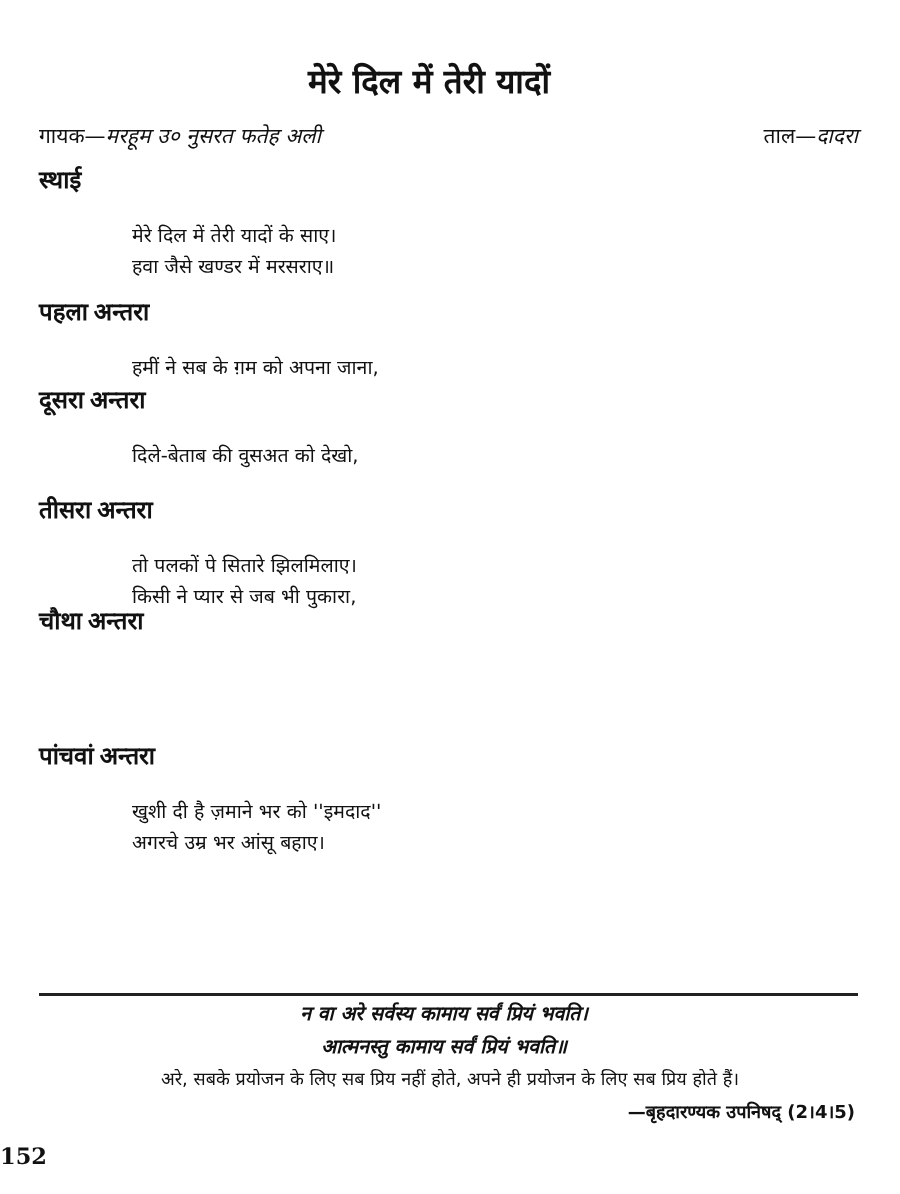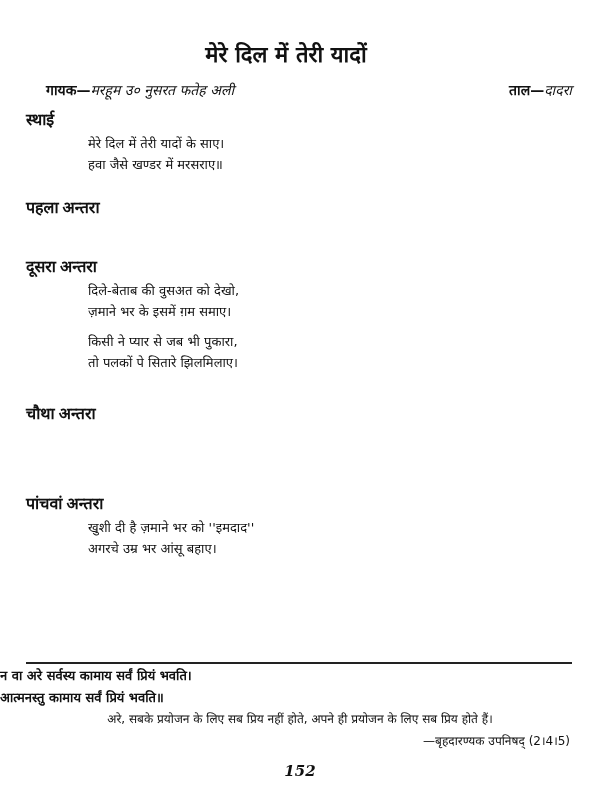--- a/index.html
+++ b/index.html
@@ -1,29 +1,29 @@
 <!DOCTYPE html>
 <html><head>
   <meta charset="utf-8">
   <style>
     html, body { margin: 0; padding: 0; background: #ffffff; }
     body { width: 600px; height: 796px; position: relative; overflow: hidden; color: #111; font-family: "DejaVu Sans", "Liberation Sans", sans-serif; }
     .title { position: absolute; top: 38px; left: 0; width: 572px; text-align: center; font-size: 22px; font-weight: bold; }
     .meta { position: absolute; top: 80px; left: 26px; right: 28px; display: flex; justify-content: space-between; font-size: 14px; }
-    .meta .lbl { font-weight: bold; margin-left: 20px; }
+    .meta .lbl { font-weight: normal; }
     .meta .val { font-style: italic; }
     .section { position: absolute; left: 26px; }
     .section .head { font-size: 16px; font-weight: bold; font-family: Liberation Serif, serif; }
     .section .line { font-size: 13px; margin-left: 62px; line-height: 21px; }
-    .section .lines { margin-top: 3px; }
+    .section .lines { margin-top: 17px; }
     .rule { position: absolute; top: 662px; left: 26px; width: 546px; border-top: 2px solid #222; }
-    .quote { position: absolute; left: 0; width: 592px; text-align: left; font-size: 13px; font-weight: bold; }
+    .quote { position: absolute; left: 0; width: 592px; text-align: center; font-size: 13px; font-weight: bold; font-style: italic; }
     .trans { position: absolute; top: 710px; left: 0; width: 600px; text-align: center; font-size: 12px; }
-    .cite { position: absolute; top: 732px; right: 30px; font-size: 12px; font-weight: normal; }
-    .pgno { position: absolute; top: 762px; left: 0; width: 600px; text-align: center; font-size: 15px; font-weight: bold; font-family: "DejaVu Serif", "Liberation Serif", serif; font-style: italic; }
+    .cite { position: absolute; top: 732px; right: 30px; font-size: 12px; font-weight: bold; }
+    .pgno { position: absolute; top: 762px; left: 0; width: 600px; text-align: left; font-size: 15px; font-weight: bold; font-family: "DejaVu Serif", "Liberation Serif", serif; }
   </style>
 </head>
 <body>
 
 <div class="title">मेरे दिल में तेरी यादों</div>
 
 <div class="meta">
   <div>
     <span class="lbl">गायक—</span><span class="val">मरहूम उ० नुसरत फतेह अली</span>
   </div>
@@ -36,35 +36,36 @@
   <div class="head">स्थाई</div>
   <div class="lines">
     <div class="line">मेरे दिल में तेरी यादों के साए।</div>
     <div class="line">हवा जैसे खण्डर में मरसराए॥</div>
   </div>
 </div>
 
 <div class="section" style="top:196px">
   <div class="head">पहला अन्तरा</div>
   <div class="lines">
+    <div class="line">हमीं ने सब के ग़म को अपना जाना,</div>
   </div>
 </div>
 
 <div class="section" style="top:255px">
   <div class="head">दूसरा अन्तरा</div>
   <div class="lines">
     <div class="line">दिले-बेताब की वुसअत को देखो,</div>
-    <div class="line">ज़माने भर के इसमें ग़म समाए।</div>
   </div>
 </div>
 
 <div class="section" style="top:328px">
+  <div class="head">तीसरा अन्तरा</div>
   <div class="lines">
+    <div class="line">तो पलकों पे सितारे झिलमिलाए।</div>
     <div class="line">किसी ने प्यार से जब भी पुकारा,</div>
-    <div class="line">तो पलकों पे सितारे झिलमिलाए।</div>
   </div>
 </div>
 
 <div class="section" style="top:402px">
   <div class="head">चौथा अन्तरा</div>
 </div>
 
 <div class="section" style="top:492px">
   <div class="head">पांचवां अन्तरा</div>
   <div class="lines">

